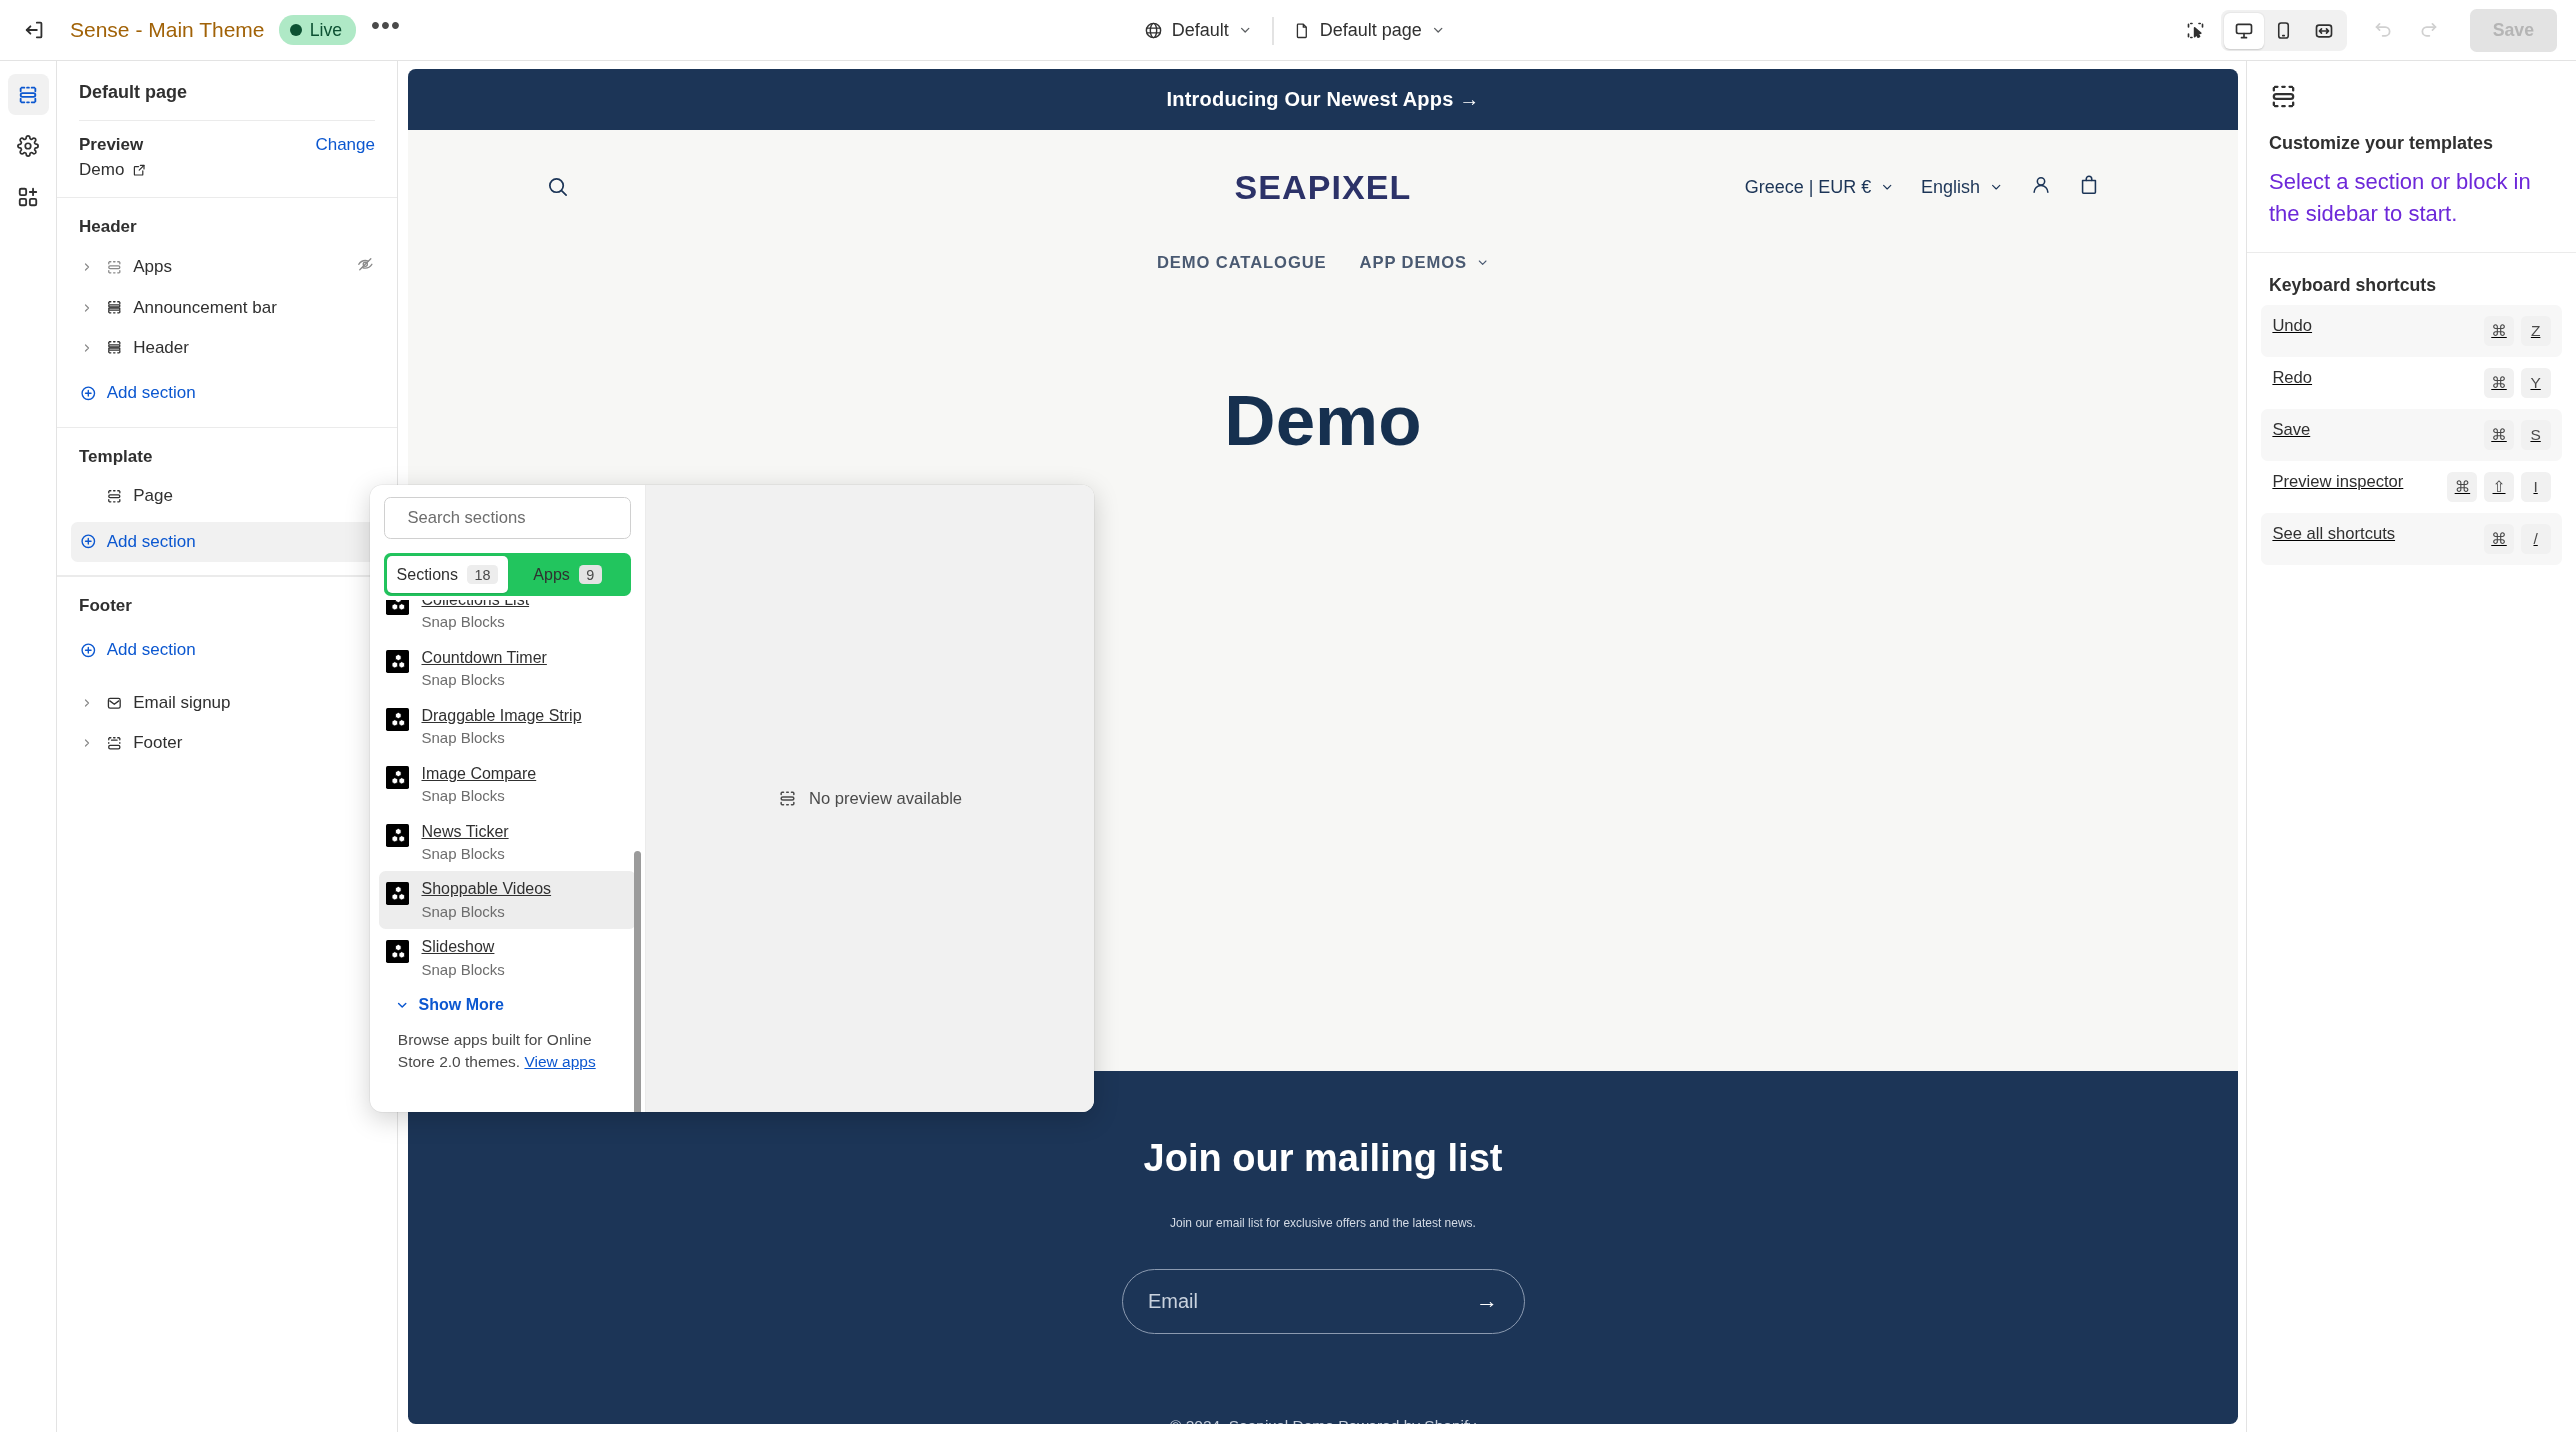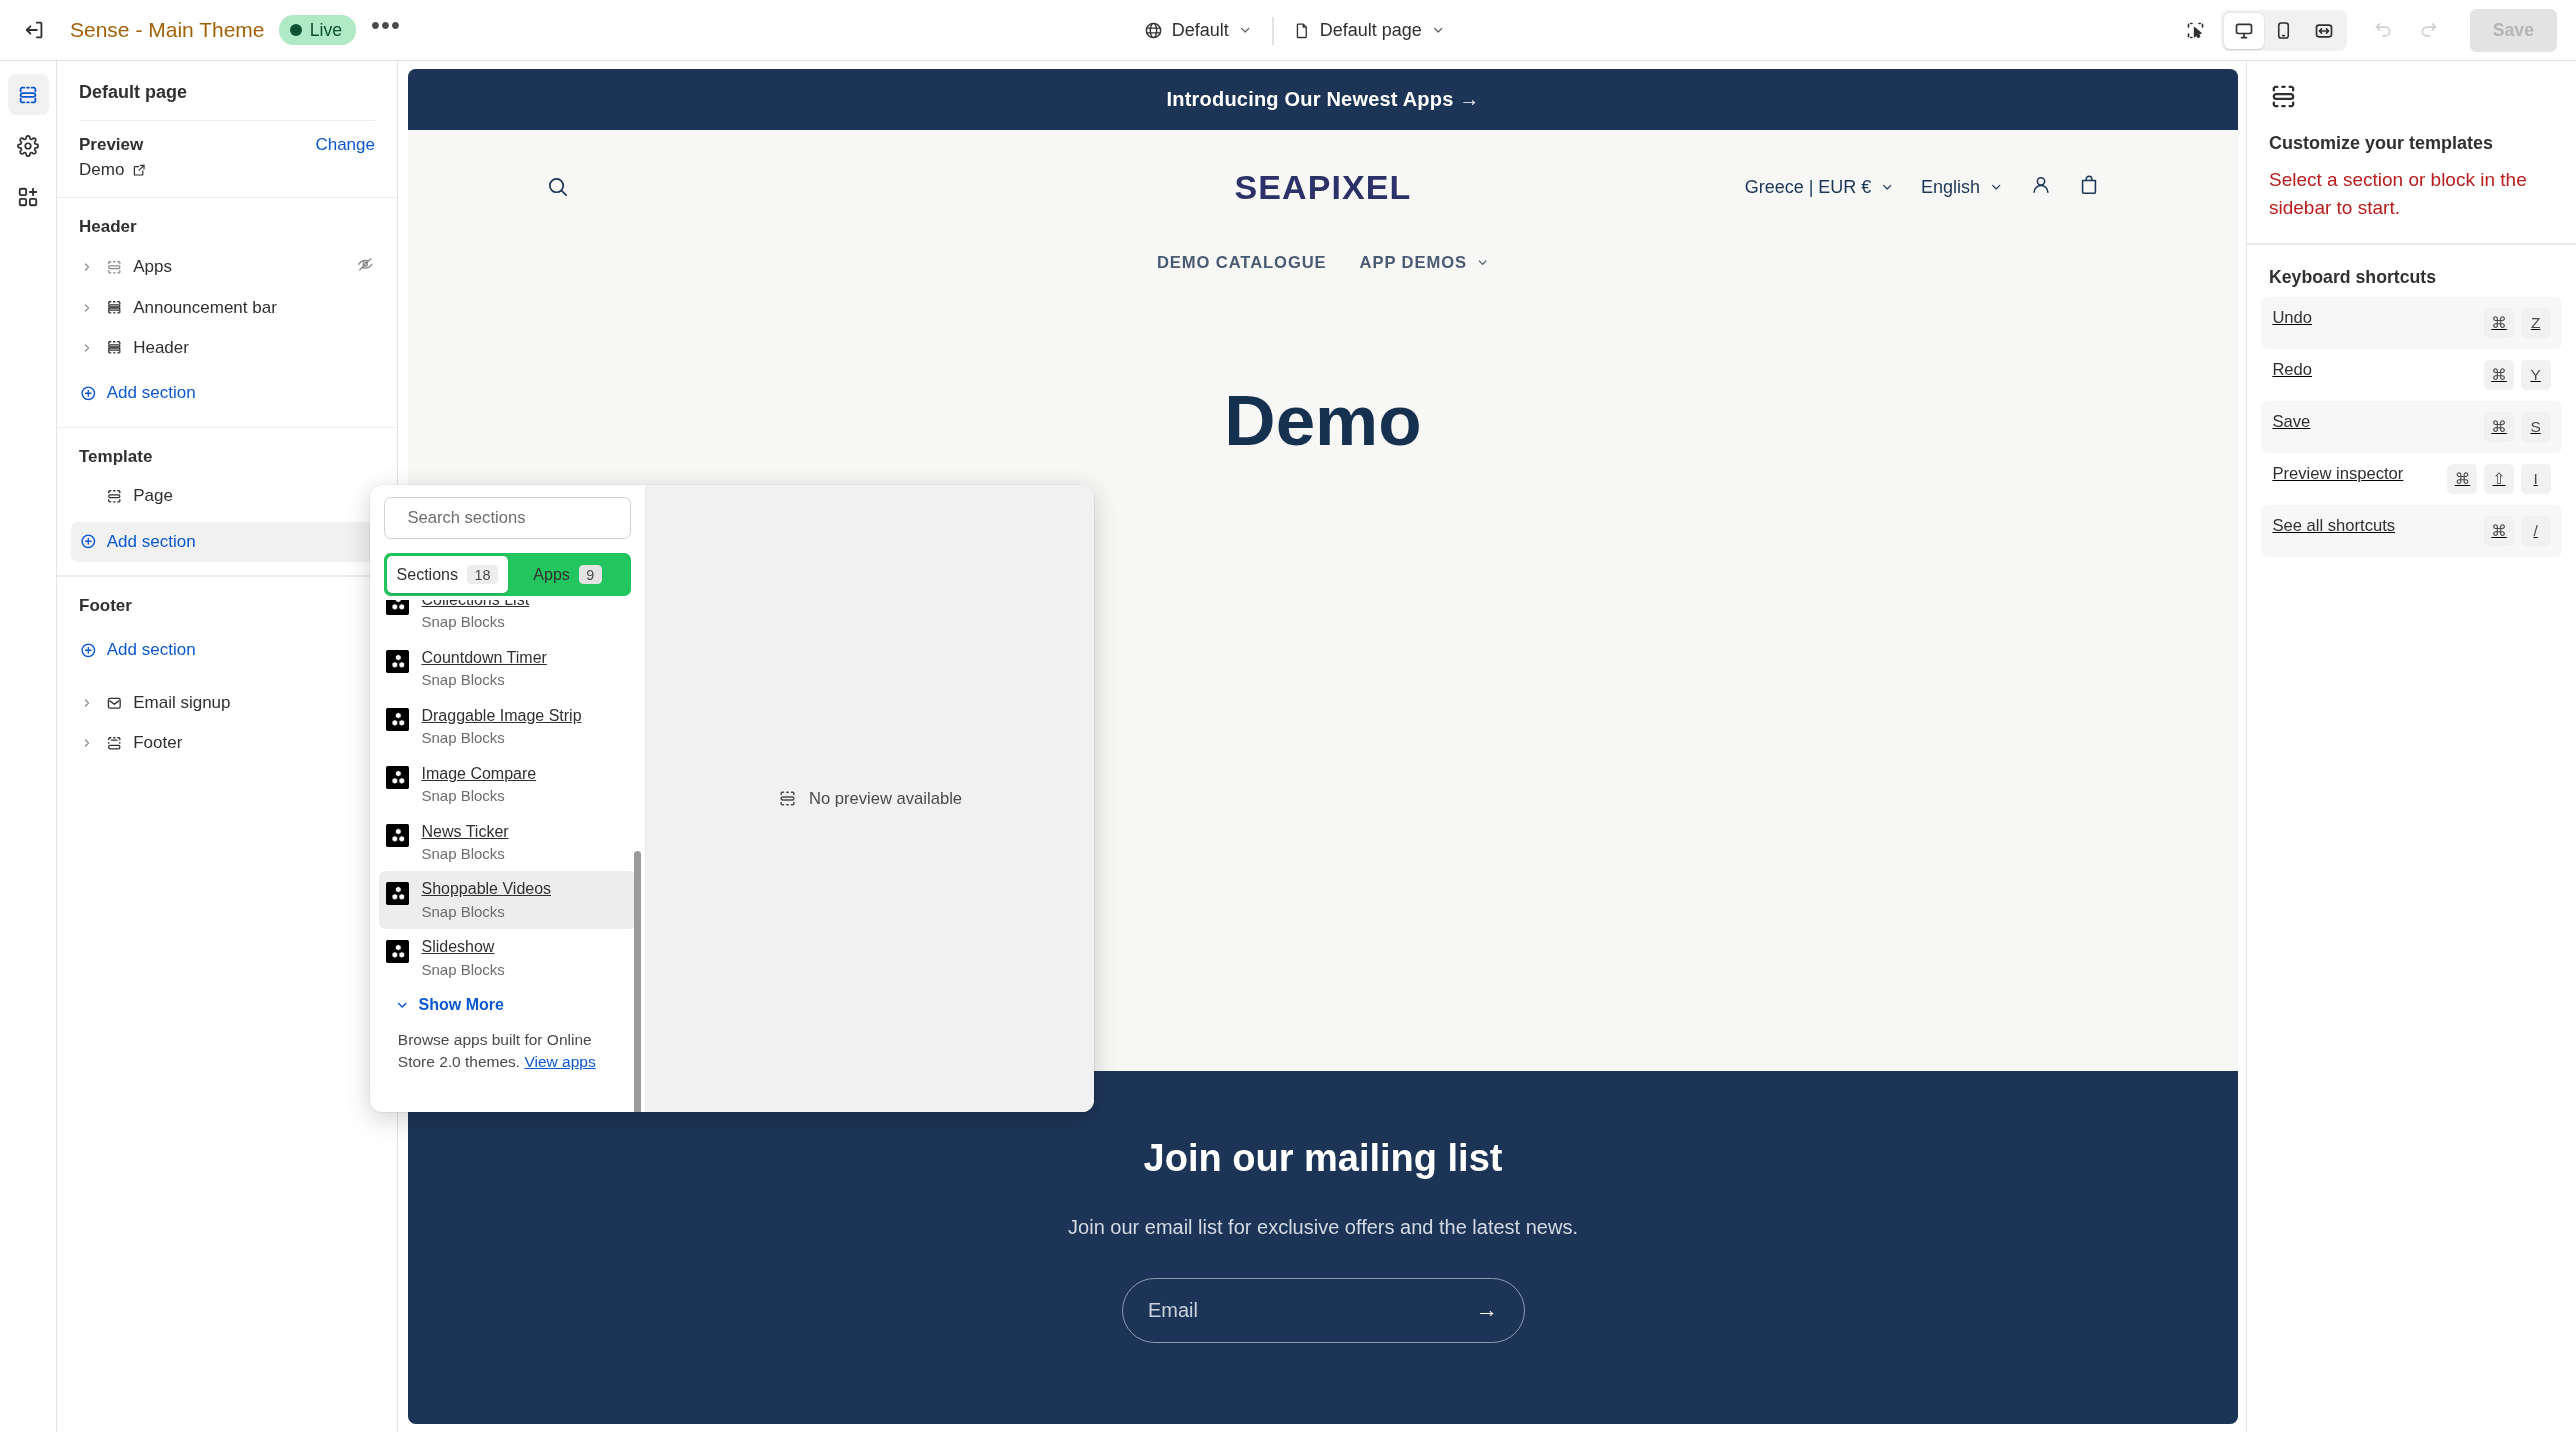--- a/index.html
+++ b/index.html
@@ -140,21 +140,21 @@
     padding: 29px 0 24px 0; color: #4a5a72; font-size: 16.6px; font-weight: 700;
     letter-spacing: 0.9px; }
   .sh-nav-item { display: flex; align-items: center; gap: 8.8px; cursor: pointer; }
   .store-body {
     background: #f7f7f5; min-height: 774px; display: flex;
     justify-content: center; padding-top: 83px;
   }
   .page-heading { font-size: 71px; font-weight: 700; color: #16304f; }
   .store-footer { background: #1c3557; padding: 66px 0 50px 0; text-align: center; }
   .sf-title { color: #ffffff; font-size: 38px; font-weight: 700; }
-  .sf-sub { color: #d3dae4; font-size: 20px; margin-top: 36px; }
+  .sf-sub { color: #d3dae4; font-size: 12px; margin-top: 36px; }
   .sf-input-wrap {
     margin: 39px auto 0 auto; width: 403px; height: 65px;
     border: 1.7px solid #8b9ab0; border-radius: 34px;
     display: flex; align-items: center; padding: 0 25.4px;
   }
   .sf-input { background: transparent; border: none; outline: none; flex: 1;
     color: #d3dae4; font-size: 20px; font-family: inherit; }
   .sf-input::placeholder { color: #c9d2de; }
   .sf-arrow { color: #ffffff; font-size: 22px; cursor: pointer; }
   .sf-copy { color: #c6cfdc; font-size: 15.5px; margin-top: 83px; }
@@ -214,21 +214,21 @@
     align-items: center; justify-content: center; }
   .pop-empty { display: flex; align-items: center; gap: 12px; color: #4a4a4a; font-size: 16.6px; }
 
   
   .rightpanel {
     position: absolute; top: 61px; right: 0; width: 330px; height: 1371px;
     background: #ffffff; border-left: 1.7px solid #e3e3e3;
   }
   .rp-icon { padding: 21px 22px 0 22px; }
   .rp-title { font-size: 18px; font-weight: 700; color: #303030; padding: 20px 22px 0 22px; }
-  .rp-desc { font-size: 19px; color: #b91c1c; padding: 12px 24px 22px 22px; line-height: 1.45; }
+  .rp-desc { font-size: 22px; color: #6d28d9; padding: 12px 24px 22px 22px; line-height: 1.45; }
   .rp-sep { height: 1.7px; background: #ebebeb; }
   .rp-sub { font-size: 17.7px; font-weight: 700; color: #303030; padding: 22px 22px 8.8px 22px; }
   .ks-row {
     display: flex; align-items: flex-start; justify-content: space-between;
     margin: 0 14.4px; padding: 11px 11px; border-radius: 6.6px; cursor: pointer; text-decoration: underline;
   }
   .ks-row.alt { background: #f7f7f7; }
   .ks-label { font-size: 16.6px; color: #303030; }
   .ks-keys { display: flex; gap: 6.6px; }
   .ks-key {

